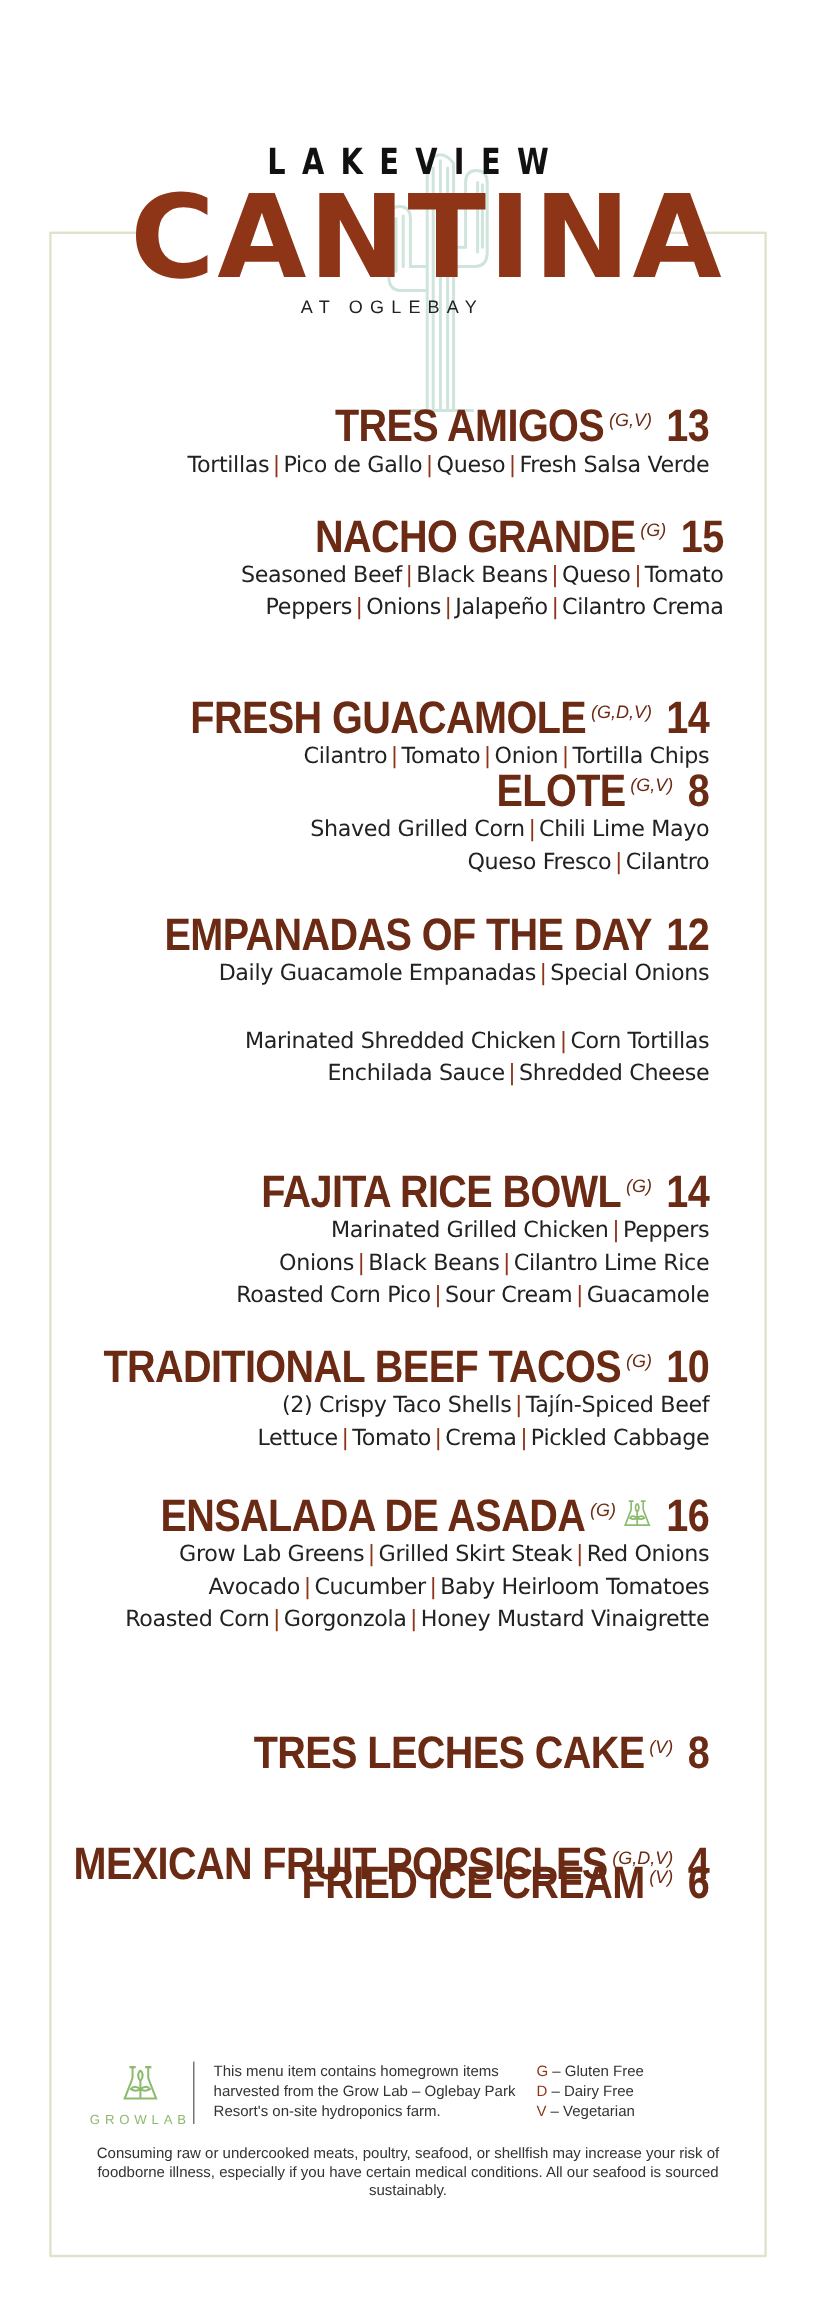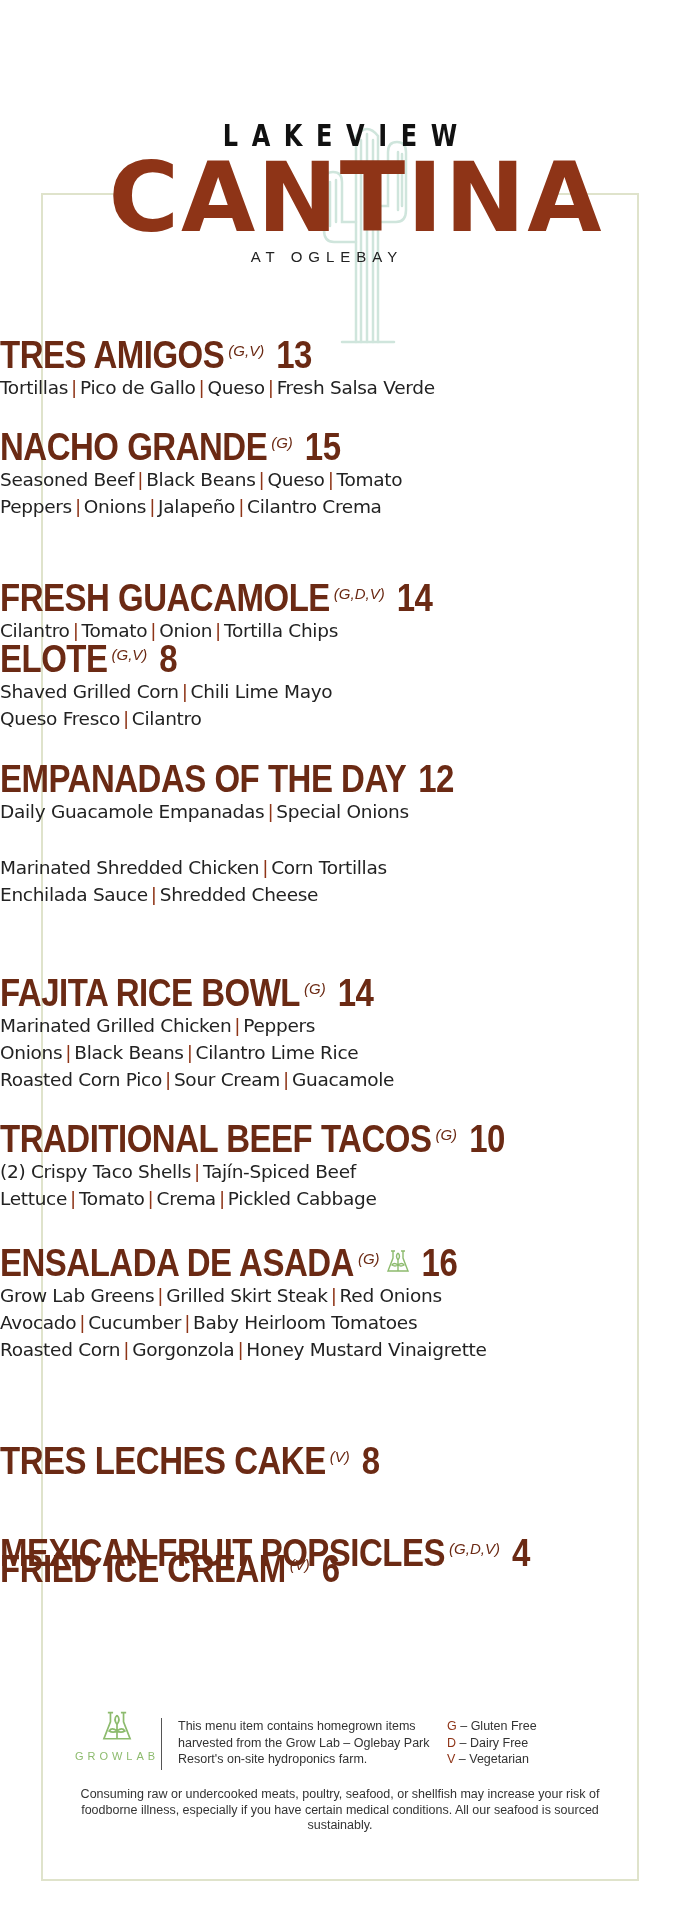--- a/index.html
+++ b/index.html
@@ -25,40 +25,40 @@
     position:absolute; top:138px; left:0; width:680px; text-align:center;
     font-family:"DejaVu Sans", sans-serif; font-weight:bold; font-size:96px;
     color:#8e3417; letter-spacing:2px; line-height:1;margin-left:16px;
   }
   .oglebay {
     position:absolute; top:238px; left:0; width:648px; text-align:center;
     font-family:"Liberation Sans", sans-serif; font-size:15px; letter-spacing:6px;
     color:#222; text-indent:6px;
   }
   .menu { position:absolute; left:0; top:0; width:680px; }
-  .item { position:absolute; left:0; width:591px; text-align:left; }
+  .item { position:absolute; left:0; width:591px; text-align:right; }
   .title-line {
     font-family:"Liberation Sans", sans-serif; font-weight:bold; color:#6b2a14;
     font-size:33px; line-height:38px; letter-spacing:-0.5px;
   }
   .title-line .name { display:inline-block; transform:scaleY(1.15); }
   .tags {
     font-family:"Liberation Sans", sans-serif; font-style:italic; font-weight:normal;
     font-size:15px; vertical-align:top; position:relative; top:-4px; margin-left:4px;
     letter-spacing:0;
   }
   .price { margin-left:12px; display:inline-block; transform:scaleY(1.15); }
   .desc {
     font-family:"DejaVu Sans", sans-serif; font-size:18.5px; color:#222; line-height:27px;
     letter-spacing:-0.3px;
   }
   .sep { color:#8e3417; margin:0 3px; font-weight:normal; }
   .growlab-inline { display:inline-block; width:24px; height:26px; vertical-align:middle; margin-left:6px; position:relative; top:-3px; }
   .footer { position:absolute; left:0; top:1700px; width:680px; }
-  .gl-logo { position:absolute; left:72px; top:10px; width:90px; height:70px; text-align:center; }
+  .gl-logo { position:absolute; left:72px; top:20px; width:90px; height:70px; text-align:center; }
   .gl-text { font-family:"Liberation Sans", sans-serif; font-size:11px; color:#8dbb6e; letter-spacing:4px; margin-top:2px; }
   .vline { position:absolute; left:161px; top:18px; width:1px; height:52px; background:#555; }
   .gl-note {
     position:absolute; left:178px; top:18px; width:270px;
     font-family:"Liberation Sans", sans-serif; font-size:12.5px; color:#333; line-height:16.5px;
   }
   .legend { position:absolute; left:447px; top:18px; font-family:"Liberation Sans", sans-serif; font-size:12.5px; color:#333; line-height:16.5px; }
   .legend .k { color:#8e3417; }
   .disclaimer {
     position:absolute; left:80px; top:87px; width:520px; text-align:center;
@@ -96,21 +96,21 @@
 
   <div class="item" style="top:336px;">
     <div class="title-line">
       <span class="name">TRES AMIGOS</span><span class="tags">(G,V)</span><span class="price">13</span>
     </div>
     <div class="desc">
       <div><span>Tortillas</span><span class="sep">|</span><span>Pico de Gallo</span><span class="sep">|</span><span>Queso</span><span class="sep">|</span><span>Fresh Salsa Verde</span></div>
     </div>
   </div>
 
-  <div class="item" style="top:428px;">
+  <div class="item" style="top:428px;padding-left:12px;">
     <div class="title-line">
       <span class="name">NACHO GRANDE</span><span class="tags">(G)</span><span class="price">15</span>
     </div>
     <div class="desc">
       <div><span>Seasoned Beef</span><span class="sep">|</span><span>Black Beans</span><span class="sep">|</span><span>Queso</span><span class="sep">|</span><span>Tomato</span></div>
       <div><span>Peppers</span><span class="sep">|</span><span>Onions</span><span class="sep">|</span><span>Jalapeño</span><span class="sep">|</span><span>Cilantro Crema</span></div>
     </div>
   </div>
 
   <div class="item" style="top:579px;">

